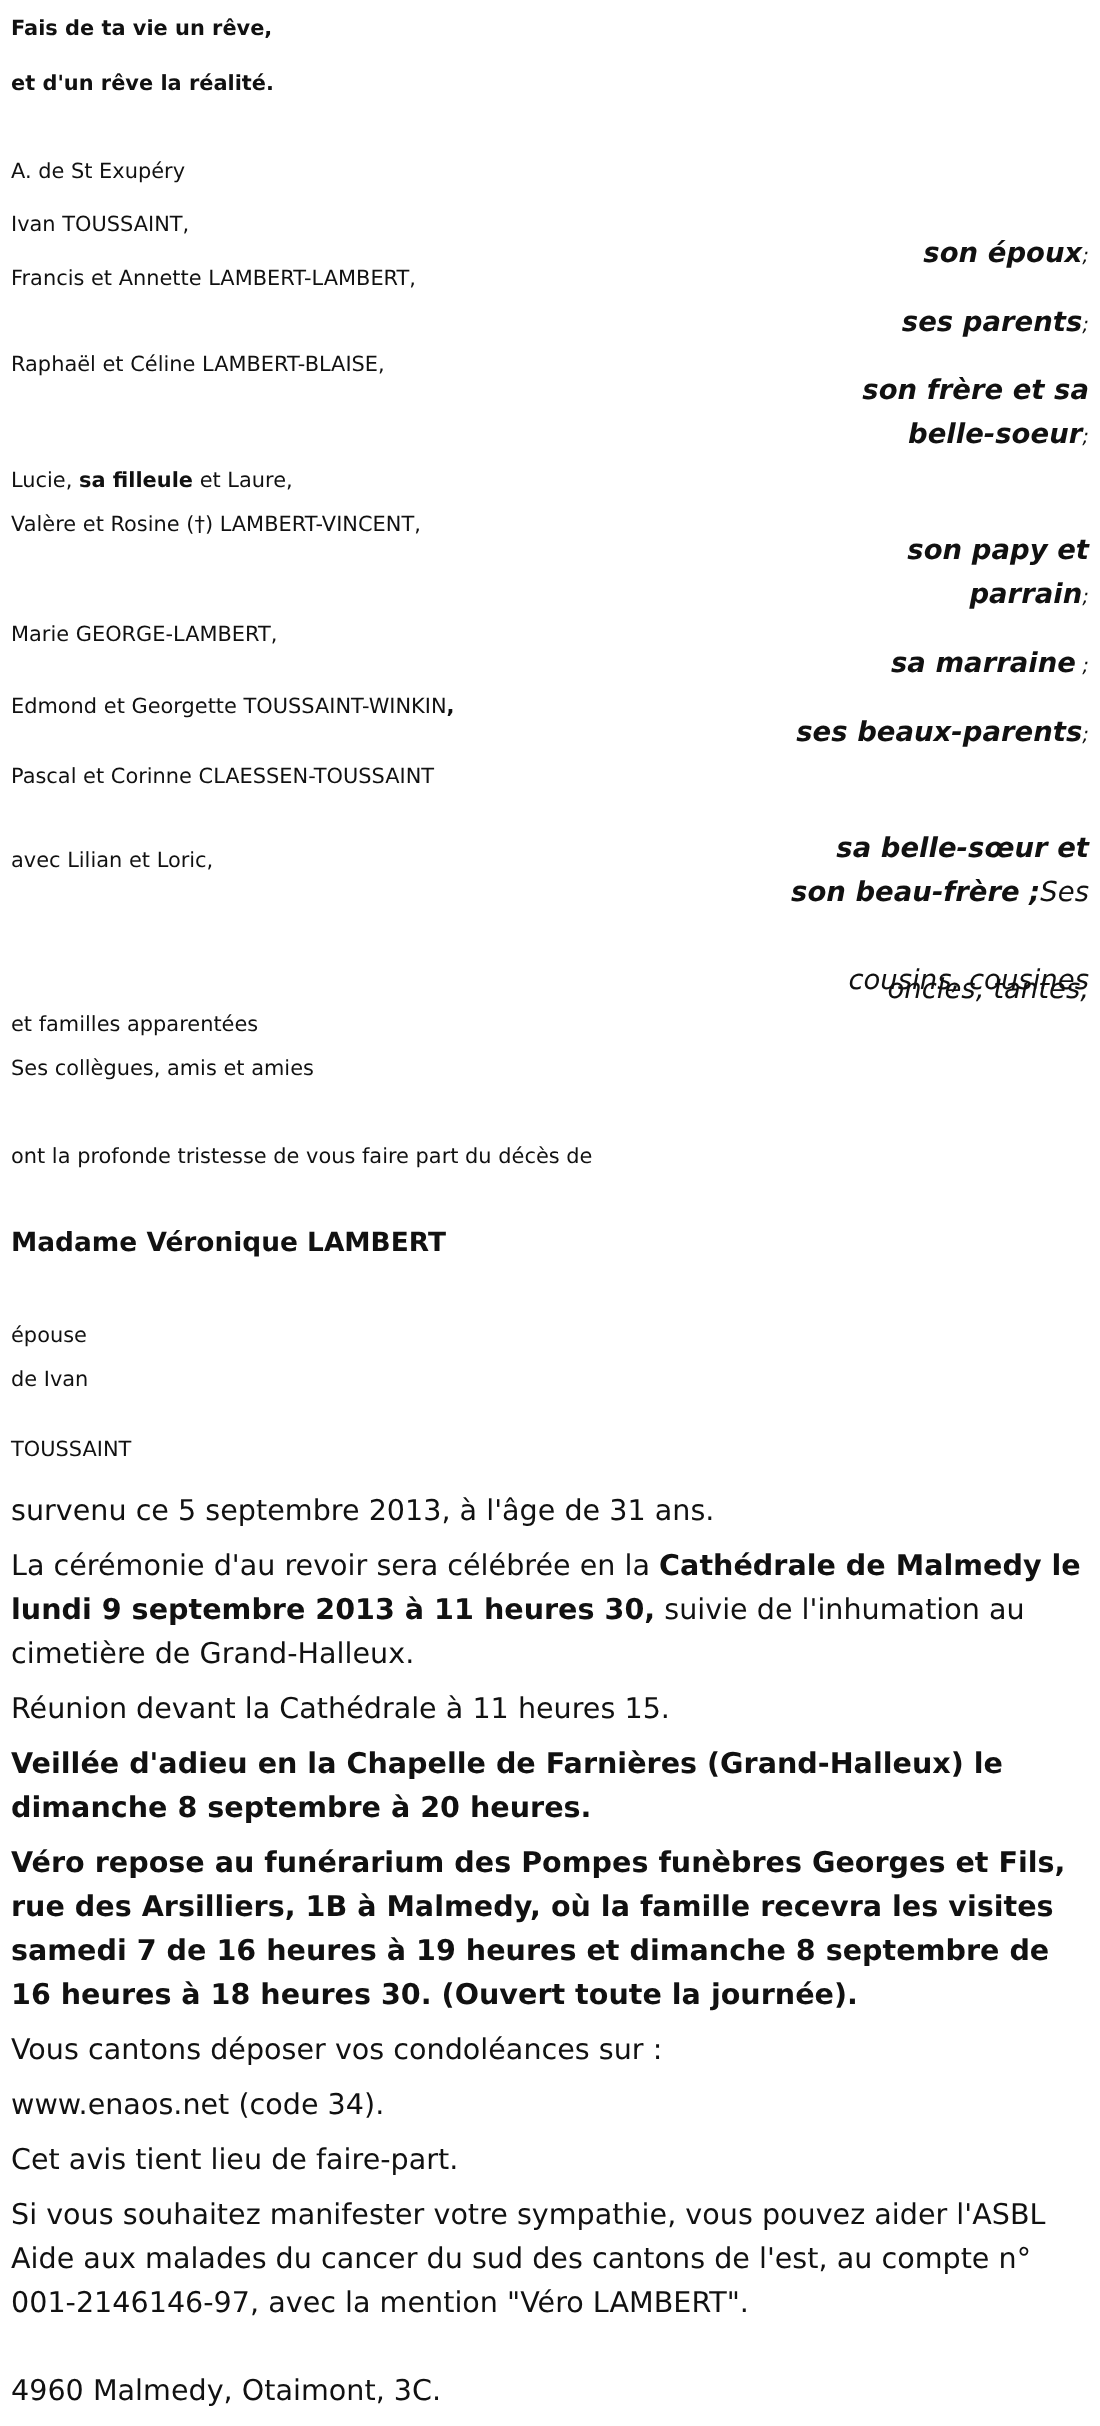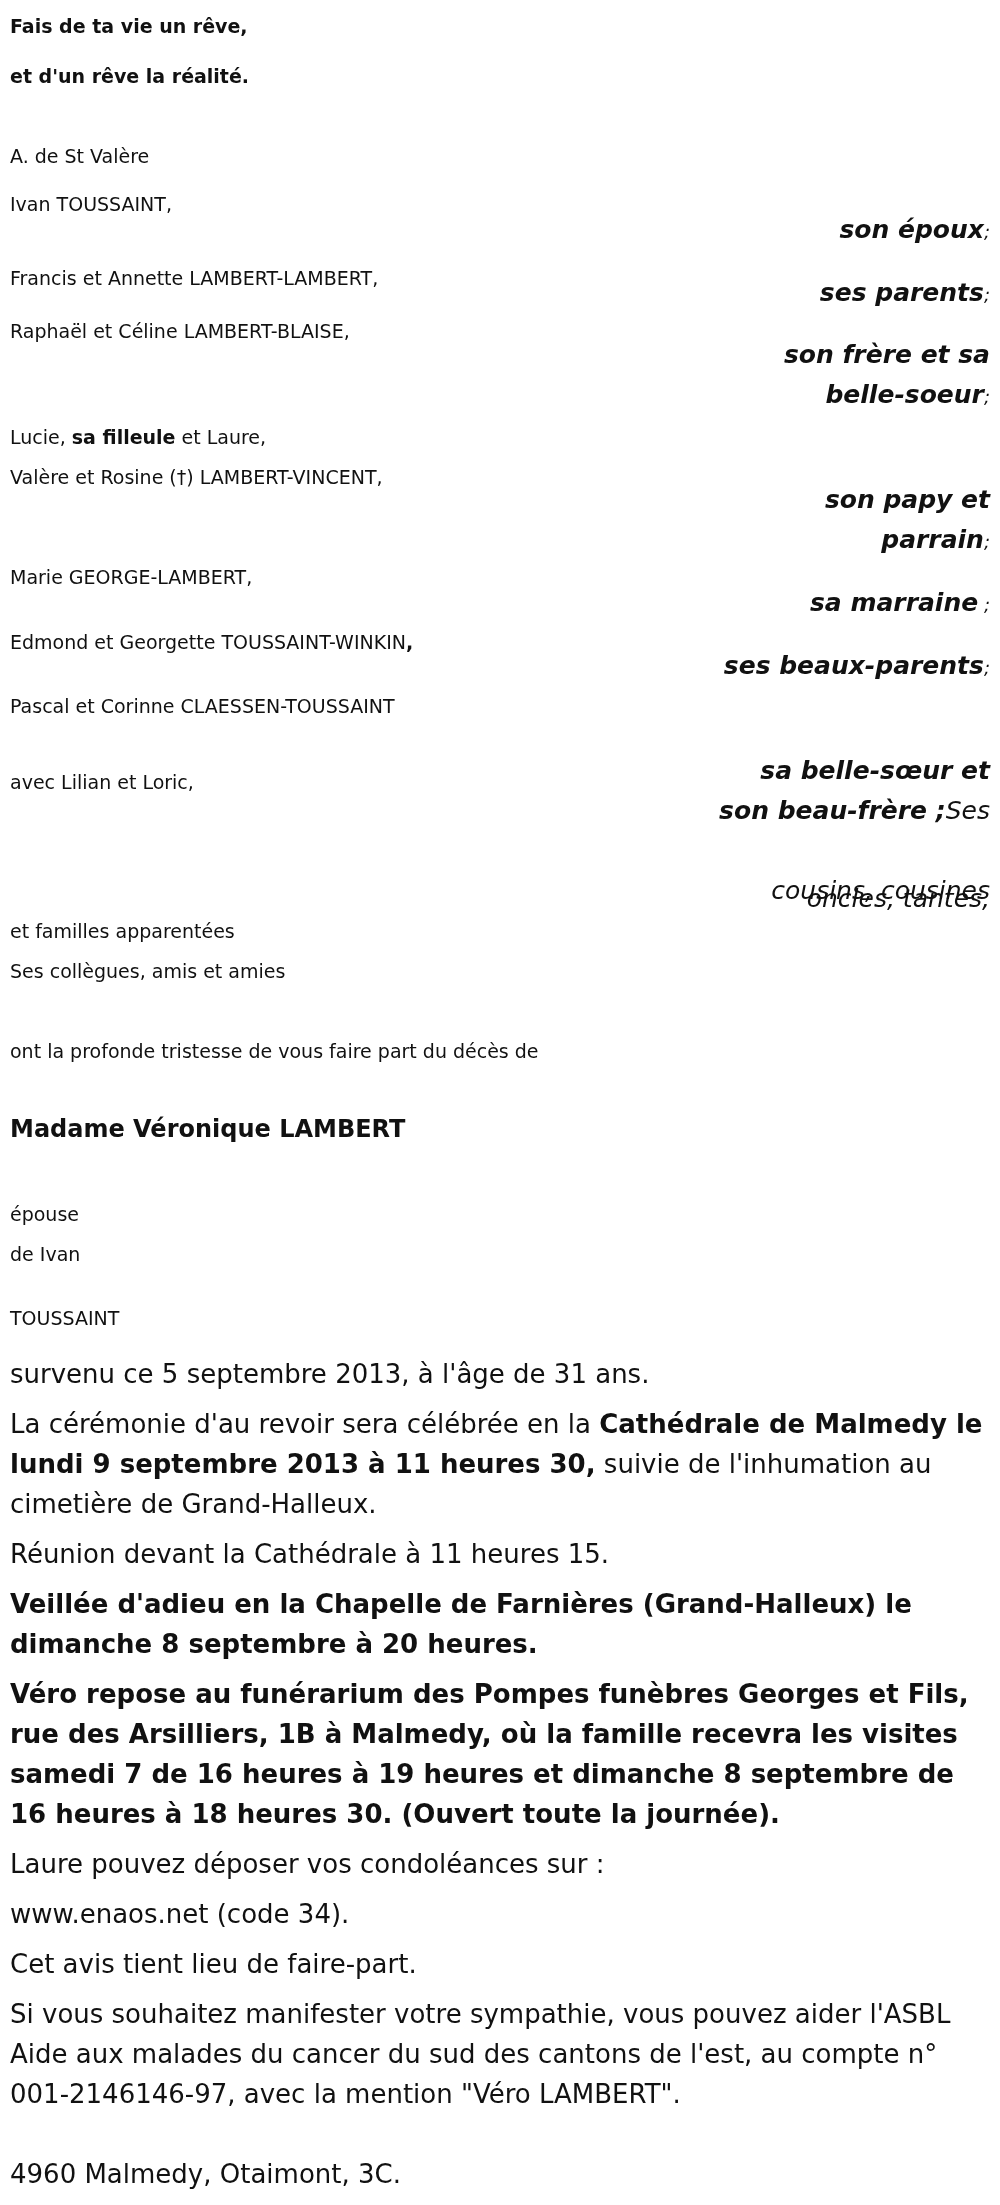--- a/index.html
+++ b/index.html
@@ -27,24 +27,24 @@
   .rt .semi { font-weight: normal; font-size: 18px; }
   .rt .it { font-weight: normal; }
   .name-title { font-size: 24px; font-weight: bold; line-height: 46px; }
   .para { position: absolute; left: 10px; width: 985px; font-size: 26px; line-height: 40px; }
 </style>
 </head>
 <body>
 
 <div class="abs t b" style="top:6px;">Fais de ta vie un rêve,</div>
 <div class="abs t b" style="top:56px;">et d'un rêve la réalité.</div>
-<div class="abs t" style="top:136px;">A. de St Valère</div>
+<div class="abs t" style="top:136px;">A. de St Exupéry</div>
 
 <div class="abs t" style="top:184px;">Ivan TOUSSAINT,</div>
-<div class="abs t" style="top:258px;">Francis et Annette LAMBERT-LAMBERT,</div>
+<div class="abs t" style="top:233px;">Francis et Annette LAMBERT-LAMBERT,</div>
 <div class="abs t" style="top:311px;">Raphaël et Céline LAMBERT-BLAISE,</div>
 <div class="abs t" style="top:417px;"><span>Lucie, </span><span class="b">sa filleule</span><span> et Laure,</span></div>
 <div class="abs t" style="top:457px;">Valère et Rosine (†) LAMBERT-VINCENT,</div>
 <div class="abs t" style="top:557px;">Marie GEORGE-LAMBERT,</div>
 <div class="abs t" style="top:622px;"><span>Edmond et Georgette TOUSSAINT-WINKIN</span><span class="b">,</span></div>
 <div class="abs t" style="top:686px;">Pascal et Corinne CLAESSEN-TOUSSAINT</div>
 <div class="abs t" style="top:726px;margin-top:36px;">avec Lilian et Loric,</div>
 
 <div class="rt" style="top:210px;"><span class="rb">son époux</span><span class="semi">;</span></div>
 <div class="rt" style="top:273px;"><span class="rb">ses parents</span><span class="semi">;</span></div>
@@ -67,17 +67,17 @@
 <div class="abs name-title" style="top:1106px;">Madame Véronique LAMBERT</div>
 <div class="abs t" style="top:1194px;">épouse</div>
 <div class="abs t" style="top:1234px;">de Ivan</div>
 <div class="abs t" style="top:1274px;margin-top:24px;">TOUSSAINT</div>
 
 <div class="para" style="top:1354px;">survenu ce 5 septembre 2013, à l'âge de 31 ans.</div>
 <div class="para" style="top:1404px;"><span>La cérémonie d'au revoir sera célébrée en la </span><span class="b">Cathédrale de Malmedy le lundi 9 septembre 2013 à 11 heures 30,</span><span> suivie de l'inhumation au cimetière de Grand-Halleux.</span></div>
 <div class="para" style="top:1534px;">Réunion devant la Cathédrale à 11 heures 15.</div>
 <div class="para b" style="top:1584px;">Veillée d'adieu en la Chapelle de Farnières (Grand-Halleux) le dimanche 8 septembre à 20 heures.</div>
 <div class="para b" style="top:1674px;">Véro repose au funérarium des Pompes funèbres Georges et Fils, rue des Arsilliers, 1B à Malmedy, où la famille recevra les visites samedi 7 de 16 heures à 19 heures et dimanche 8 septembre de 16 heures à 18 heures 30. (Ouvert toute la journée).</div>
-<div class="para" style="top:1844px;">Laure pouvez déposer vos condoléances sur :</div>
+<div class="para" style="top:1844px;">Vous cantons déposer vos condoléances sur :</div>
 <div class="para" style="top:1894px;">www.enaos.net (code 34).</div>
 <div class="para" style="top:1944px;">Cet avis tient lieu de faire-part.</div>
 <div class="para" style="top:1994px;">Si vous souhaitez manifester votre sympathie, vous pouvez aider l'ASBL Aide aux malades du cancer du sud des cantons de l'est, au compte n° 001-2146146-97, avec la mention "Véro LAMBERT".</div>
 <div class="para" style="top:2154px;">4960 Malmedy, Otaimont, 3C.</div>
 
 </body></html>

